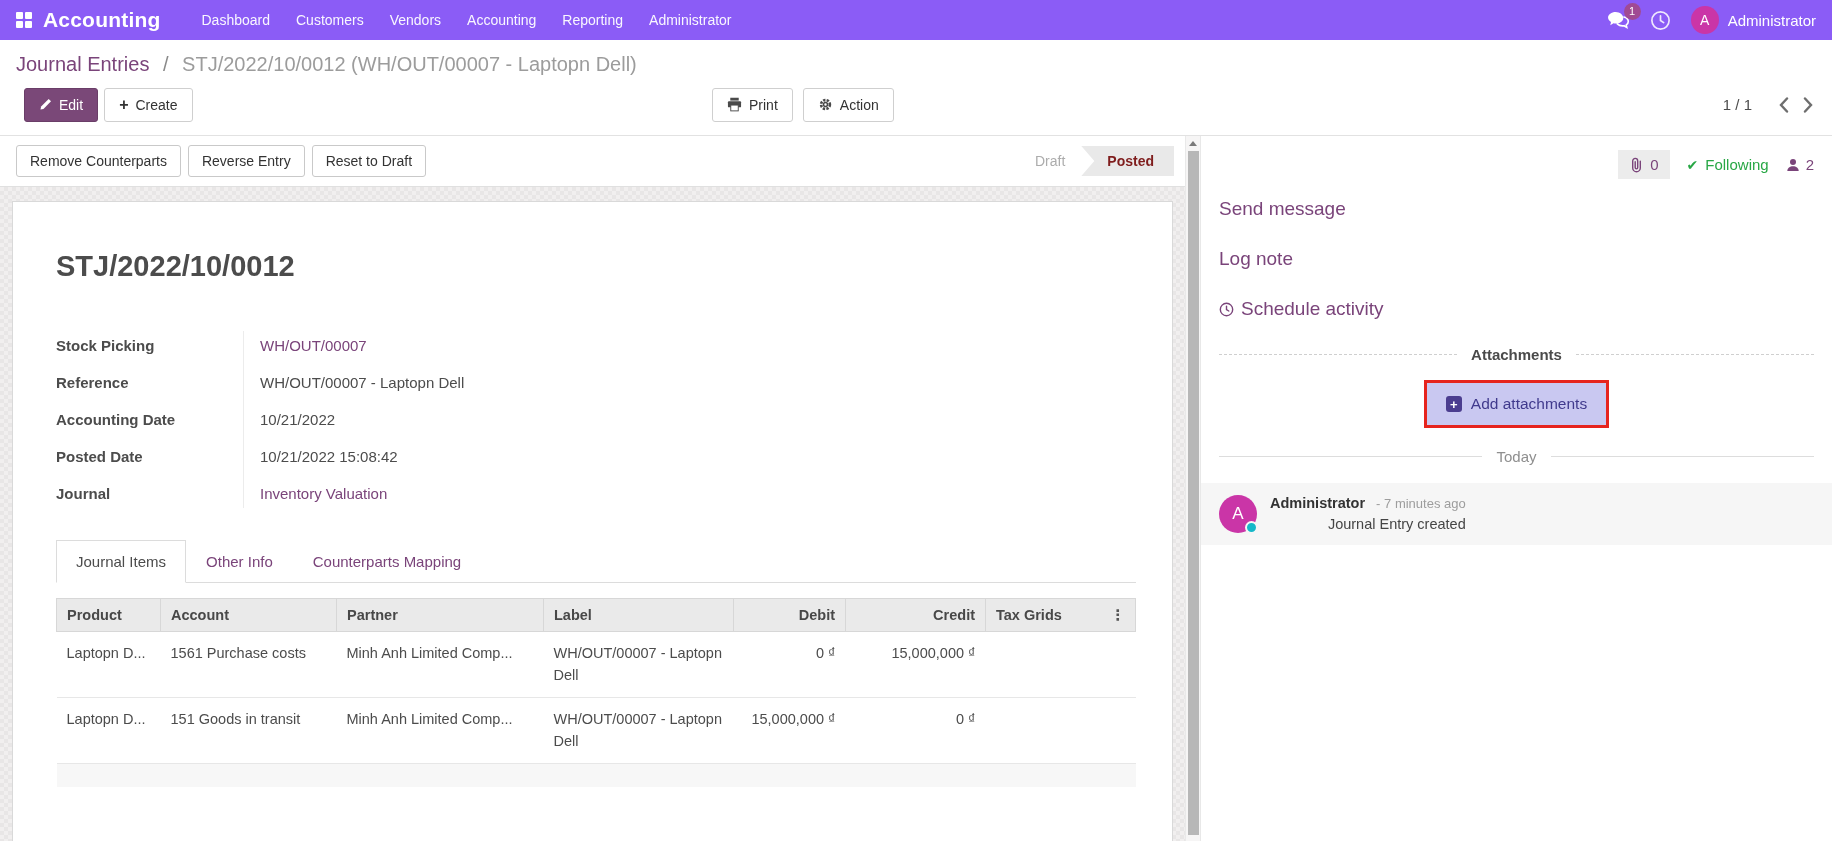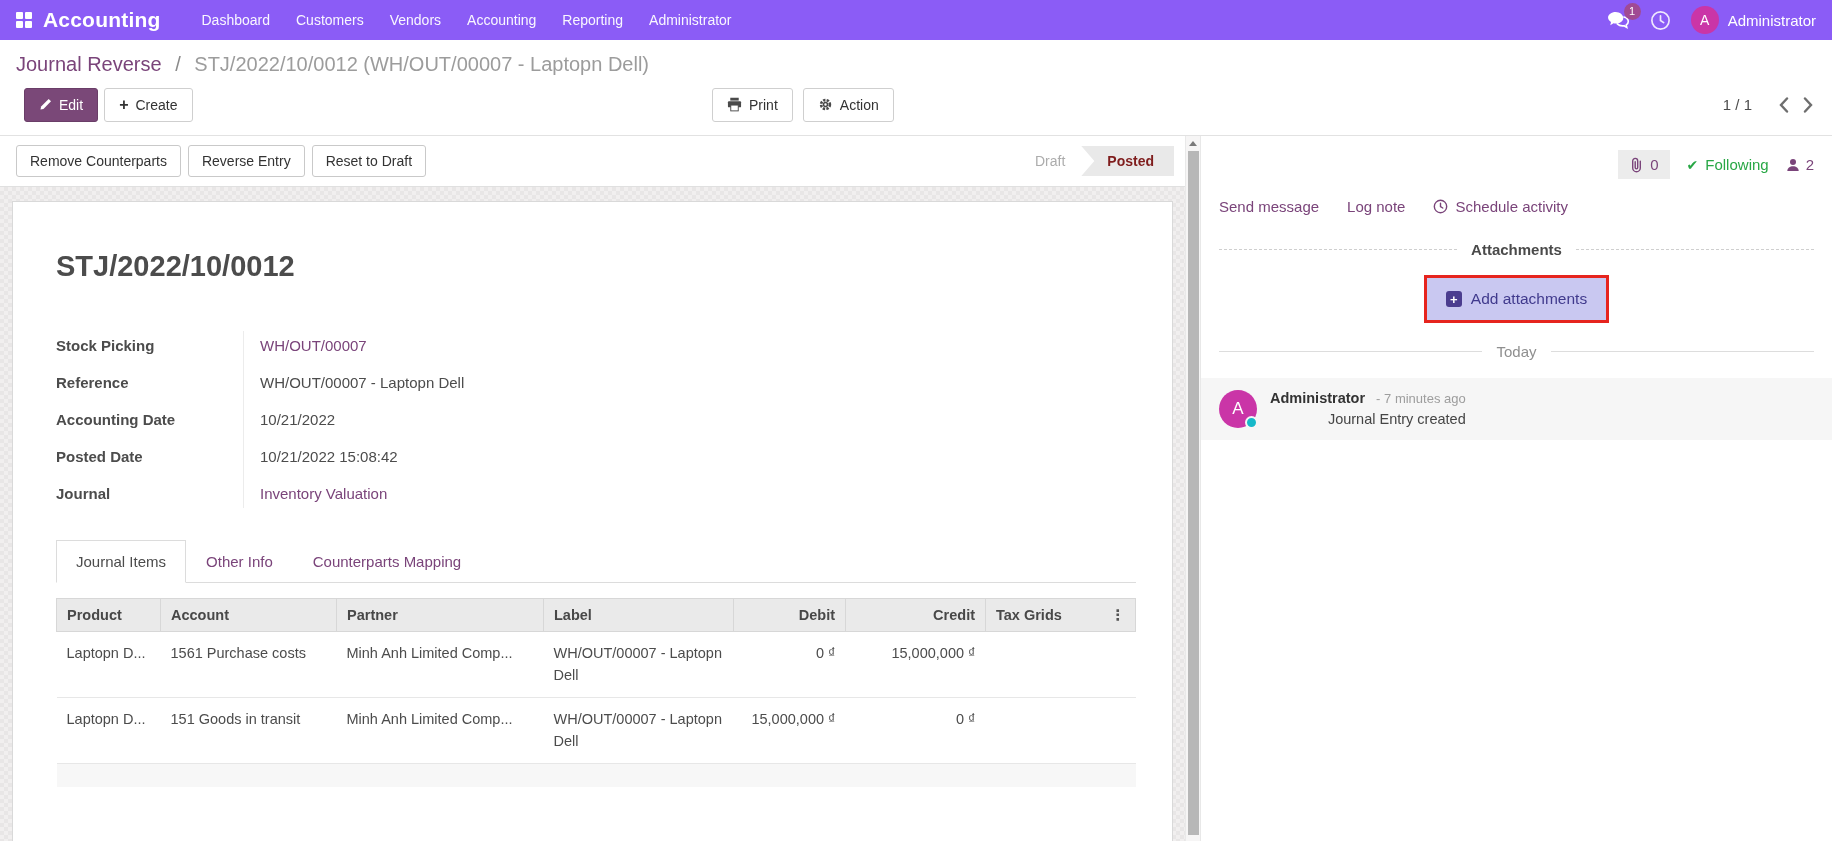--- a/index.html
+++ b/index.html
@@ -85,21 +85,21 @@
   .sb-arrow i { width: 0; height: 0; border-left: 4px solid transparent; border-right: 4px solid transparent; border-bottom: 5px solid #7a7a7a; }
   .sb-thumb { position: absolute; top: 15px; left: 2px; width: 11px; bottom: 6px; background: #b7b7b7; }
 
   
   .chatter { flex: 1; background: #fff; border-left: 1px solid #e8e8e8; display: flex; flex-direction: column; overflow: hidden; }
   .chatter-top { display: flex; justify-content: flex-end; align-items: center; gap: 17px; padding: 14px 18px 10px; }
   .attach-chip { display: inline-flex; align-items: center; gap: 7px; background: #ececec; padding: 6px 11px; color: #7a447a; font-size: 15px; cursor: pointer; }
   .following { color: #28a745; font-size: 15px; display: inline-flex; gap: 7px; align-items: center; cursor: pointer; }
   .check-glyph { font-size: 14px; }
   .followers { color: #7a447a; font-size: 15px; display: inline-flex; gap: 6px; align-items: center; cursor: pointer; }
-  .chatter-actions { display: flex; gap: 28px; padding: 9px 18px 16px; font-size: 15px; }
+  .chatter-actions { display: flex; gap: 28px; padding: 9px 18px 16px; font-size: 19px; flex-direction: column; }
   .chatter-actions a { color: #7a447a; text-decoration: none; display: inline-flex; gap: 7px; align-items: center; cursor: pointer; }
   .divider { display: flex; align-items: center; gap: 14px; margin: 10px 18px; font-size: 15px; white-space: nowrap; }
   .divider::before, .divider::after { content: ""; flex: 1; }
   .divider.dashed::before, .divider.dashed::after { border-top: 1px dashed #cfcfcf; }
   .divider.solid::before, .divider.solid::after { border-top: 1px solid #ddd; }
   .divider.dashed span { color: #4a4a4a; font-weight: 600; }
   .divider.solid span { color: #8f8f8f; }
   .add-row { display: flex; justify-content: center; margin: 7px 0 10px; }
   .red-box { border: 3px solid #e6241e; }
   .add-btn { display: flex; align-items: center; gap: 9px; background: #c9c8f1; border: none; color: #403a8d; font: 15.5px "Liberation Sans","DejaVu Sans",sans-serif; padding: 12px 19px; cursor: pointer; }
@@ -152,21 +152,21 @@
       </span>
       <span class="user">
         <span class="avatar">A</span>
         <span>Administrator</span>
       </span>
     </div>
   </nav>
 
   <div class="control-panel">
     <div class="breadcrumb">
-      <a>Journal Reverse</a>
+      <a>Journal Entries</a>
       <span class="sep">/</span>
       <span>STJ/2022/10/0012 (WH/OUT/00007 - Laptopn Dell)</span>
     </div>
     <div class="cp-buttons">
       <div class="left-group">
         <button class="btn btn-primary">
           <svg width="13" height="13" viewBox="0 0 16 16">
               <path d="M11.9 1.2l2.9 2.9-9.3 9.3-3.7.8.8-3.7z" fill="#fff"></path>
             </svg>
           <span>Edit</span>

